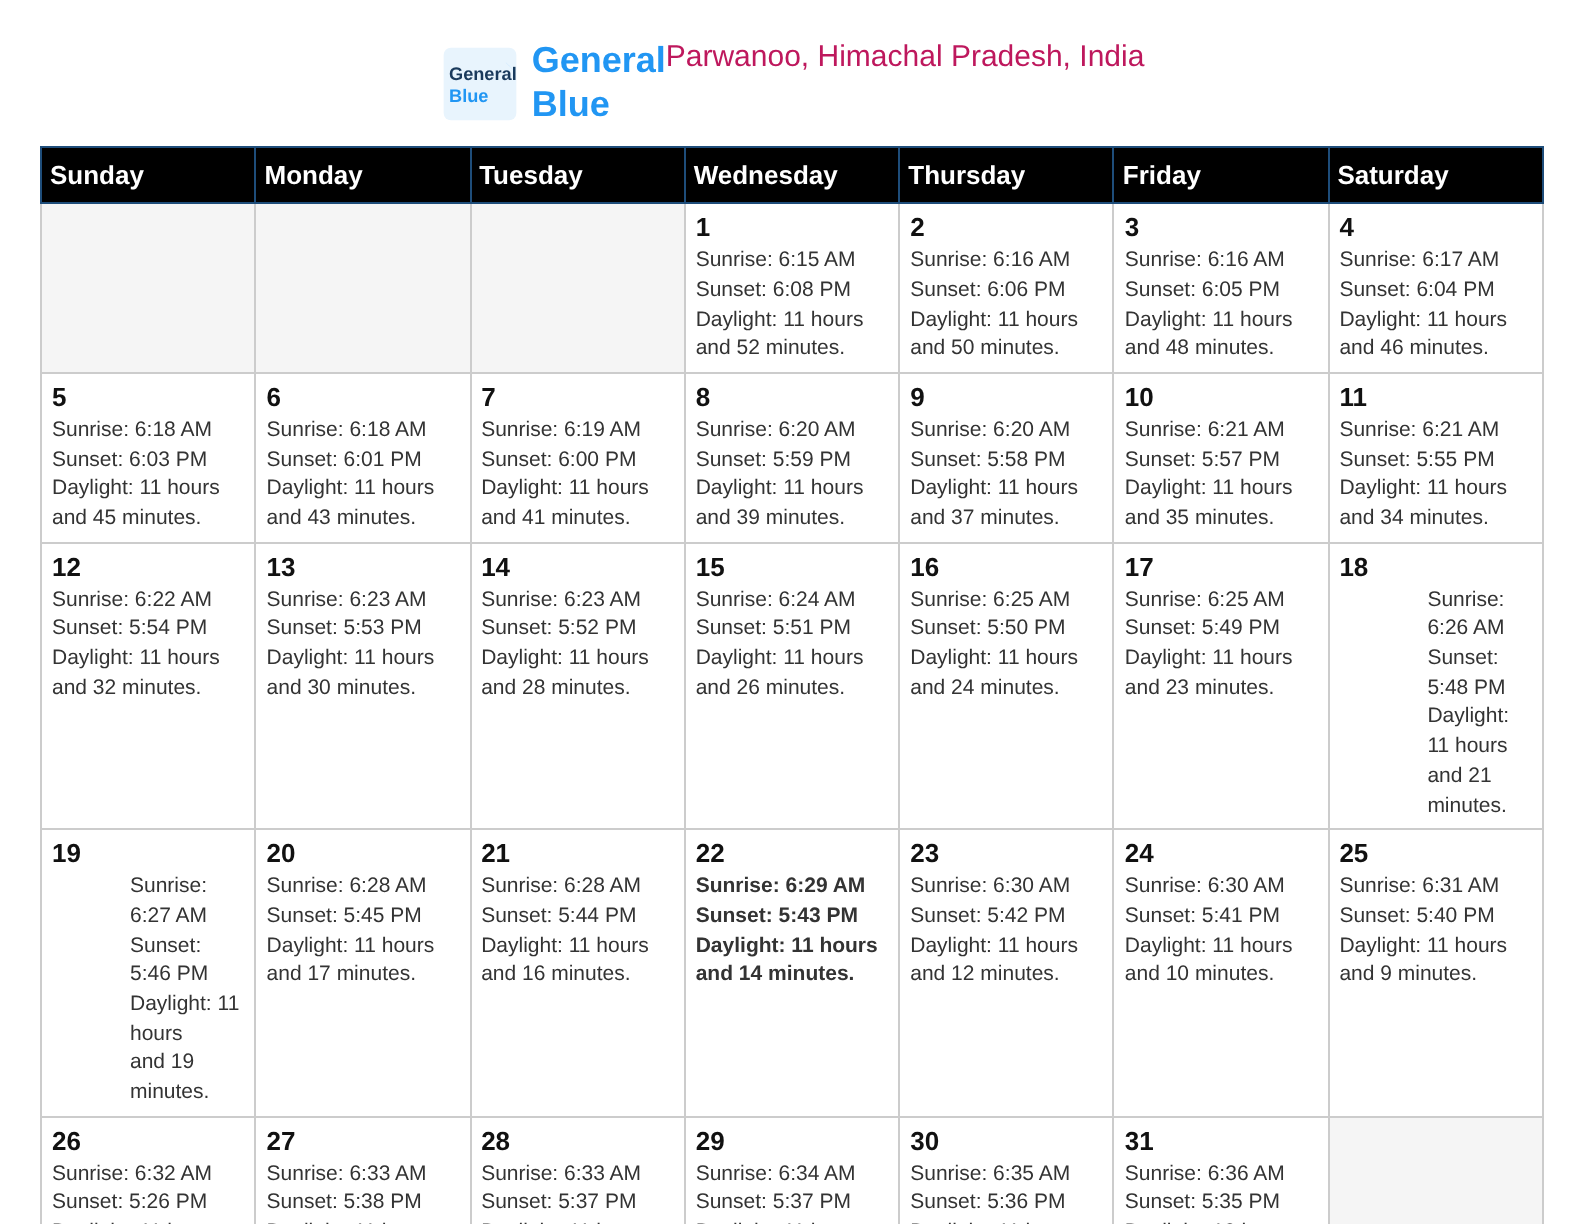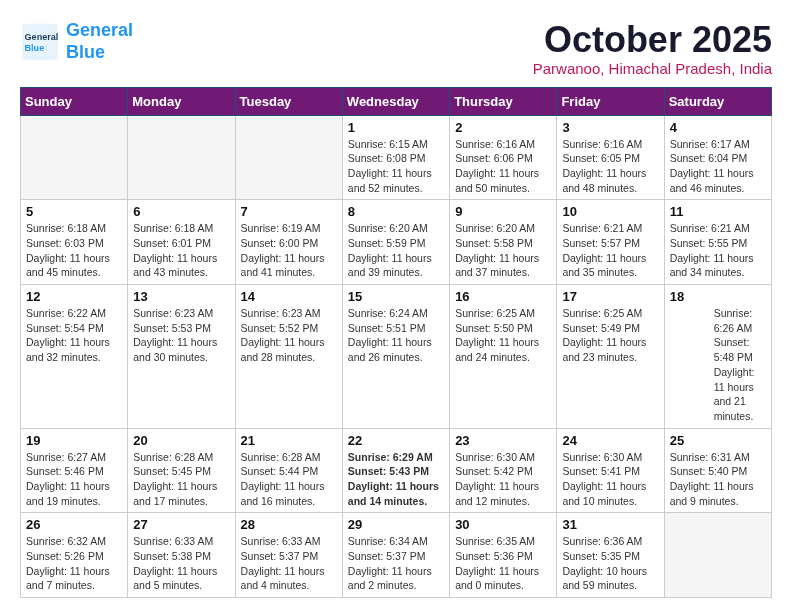--- a/index.html
+++ b/index.html
@@ -5,21 +5,21 @@
     * { box-sizing: border-box; margin: 0; padding: 0; }
     body {
       font-family: Arial, sans-serif;
       background: #fff;
       width: 792px;
       min-height: 612px;
       padding: 20px;
     }
     .header {
       display: flex;
-      justify-content: space-between;
+      justify-content: center;
       align-items: flex-start;
       margin-bottom: 10px;
     }
     .logo {
       display: flex;
       align-items: center;
       gap: 6px;
     }
     .logo-text {
       font-size: 18px;
@@ -46,21 +46,21 @@
     .location {
       font-size: 15px;
       color: #be185d;
     }
     .calendar {
       width: 100%;
       border-collapse: collapse;
       border: 1px solid #ccc;
     }
     .calendar th {
-      background: #701a75;
+      background: #000000;
       color: #fff;
       padding: 6px 4px;
       font-size: 13px;
       font-weight: bold;
       text-align: left;
       border: 1px solid #1e4d7a;
     }
     .calendar td {
       vertical-align: top;
       border: 1px solid #ccc;
@@ -106,21 +106,20 @@
       <polygon points="34,8 42,16 38,12" fill="#2196F3"></polygon>
     </svg>
     <div>
       <div class="logo-text">
         <span>General</span><br>
         <span style="color:#2196F3">Blue</span>
       </div>
     </div>
   </div>
   <div class="title-section">
-    <div class="month-title">October 2025</div>
     <div class="location">Parwanoo, Himachal Pradesh, India</div>
   </div>
 </div>
 
 <table class="calendar">
   <thead>
     <tr>
     <th>Sunday</th>
         <th>Monday</th>
         <th>Tuesday</th>
@@ -262,21 +261,21 @@
           <span class="day-num">18</span>
           <div class="cell-info" style="white-space: pre-line; margin-left: 44px;">Sunrise: 6:26 AM
 Sunset: 5:48 PM
 Daylight: 11 hours
 and 21 minutes.</div>
         </td>
       </tr>
       <tr class="row-shade">
         <td>
           <span class="day-num">19</span>
-          <div class="cell-info" style="white-space: pre-line;">Sunrise: 6:27 AM
+          <div class="cell-info" style="white-space: pre-line; margin-left: 39px;">Sunrise: 6:27 AM
 Sunset: 5:46 PM
 Daylight: 11 hours
 and 19 minutes.</div>
         </td>
         <td>
           <span class="day-num">20</span>
           <div class="cell-info" style="white-space: pre-line;">Sunrise: 6:28 AM
 Sunset: 5:45 PM
 Daylight: 11 hours
 and 17 minutes.</div>

